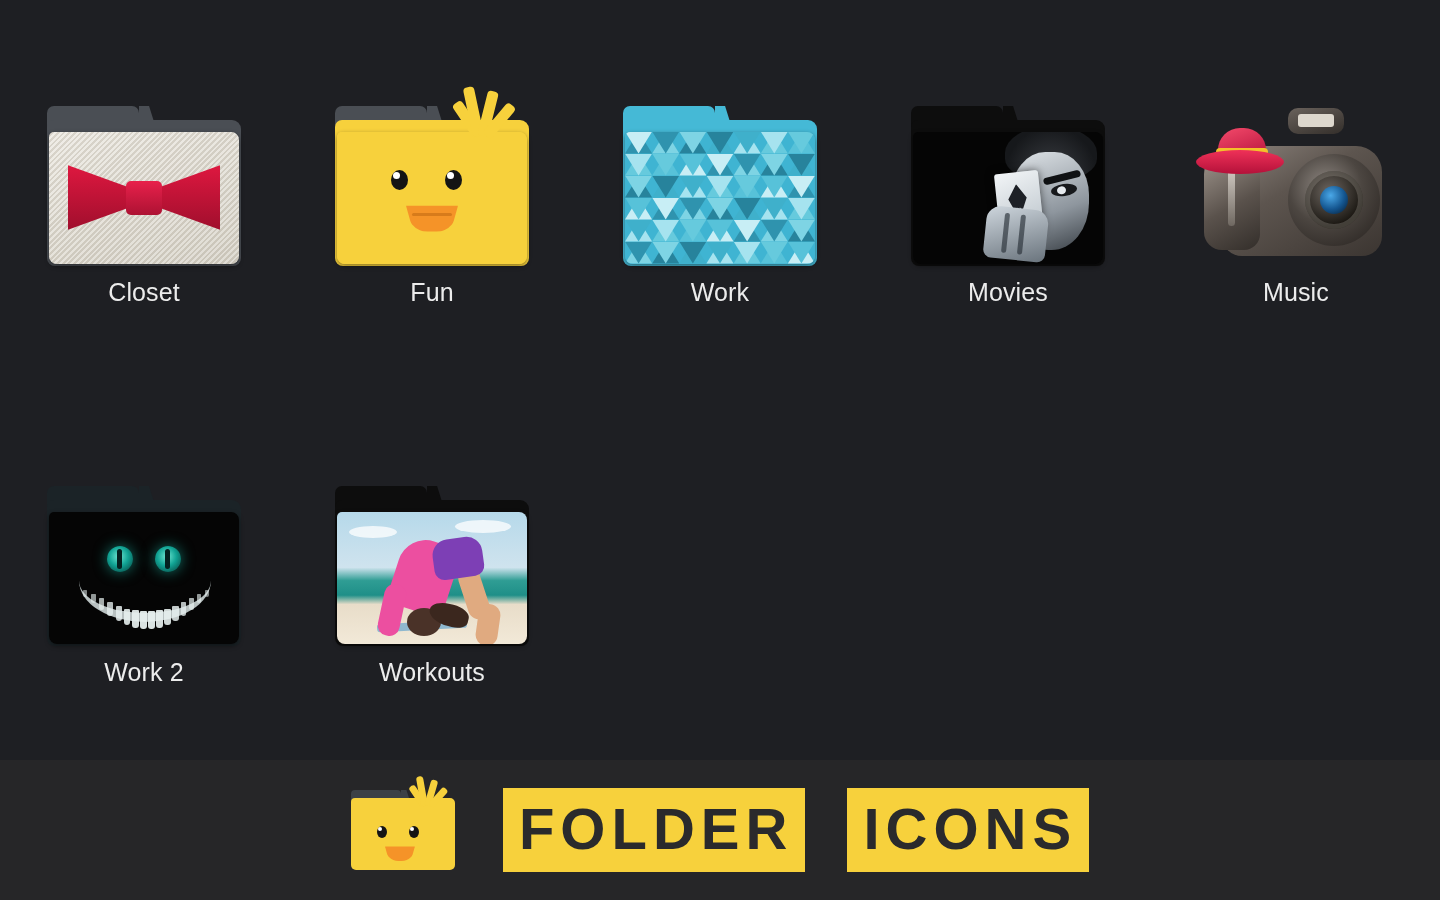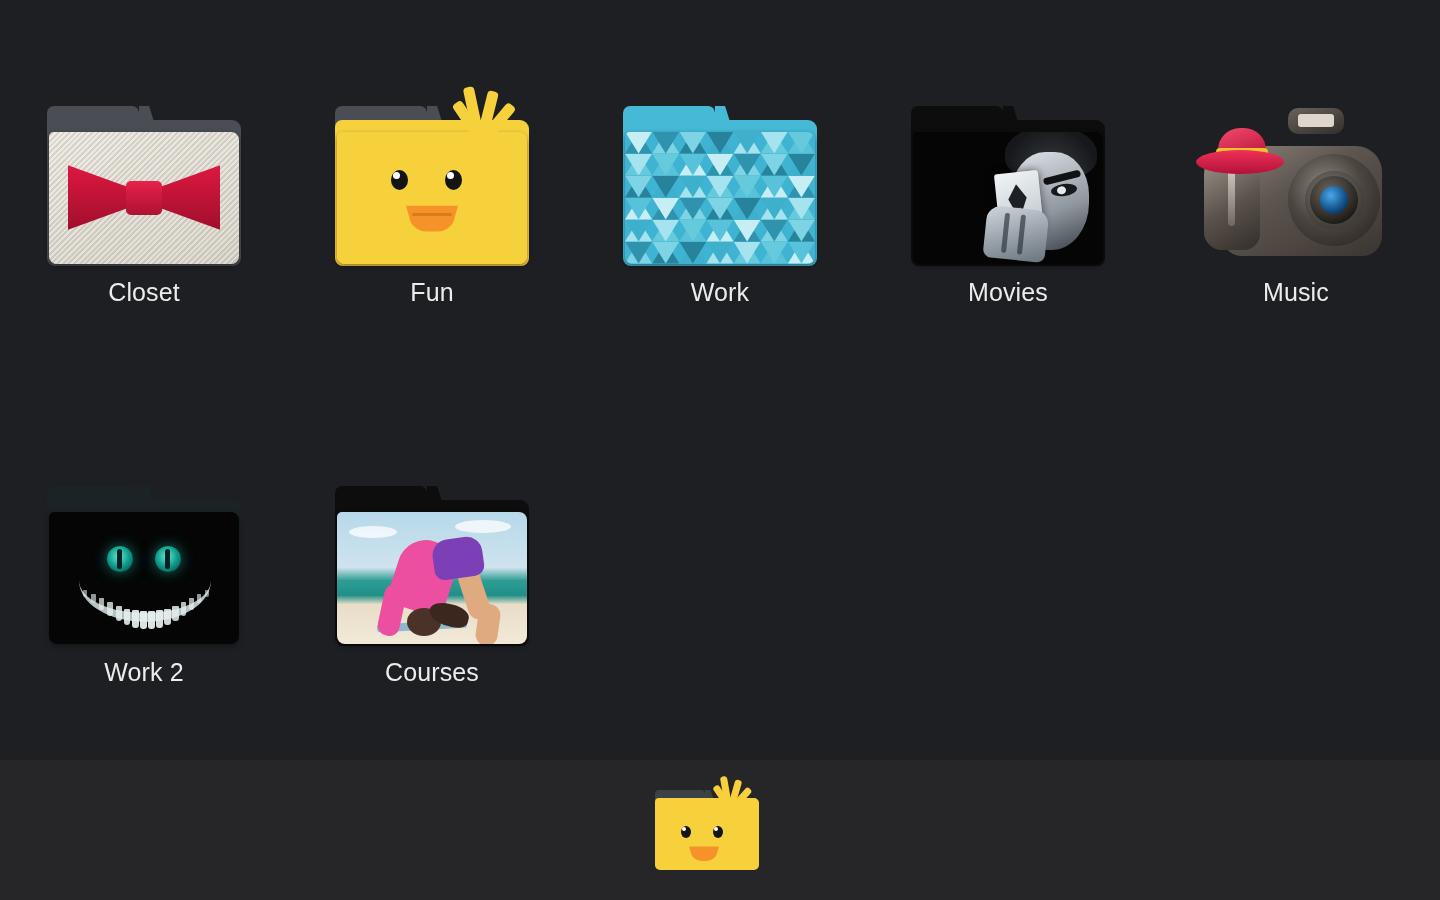--- a/index.html
+++ b/index.html
@@ -501,34 +501,38 @@
               <div class="bw-leg bw-leg2"></div>
               <div class="bw-torso"></div>
               <div class="bw-short"></div>
               <div class="bw-arm"></div>
               <div class="bw-head"></div>
               <div class="bw-hair"></div>
             </div>
           </div>
         </div>
       </div>
-      <div class="label">Courses</div>
+      <div class="label">Workouts</div>
     </div>
 
   </div>
 
   <div class="bottom">
     <div class="logo">
       <div class="tab2"></div>
       <div class="hair2">
           <i></i>
           <i></i>
           <i></i>
           <i></i>
         </div>
       <div class="back2"></div>
       <div class="eye2 l"></div>
       <div class="eye2 r"></div>
       <div class="beak2"></div>
     </div>
+    <div class="wordmark">
+      <span class="chip">FOLDER</span>
+      <span class="chip">ICONS</span>
+    </div>
   </div>
 
 </div>
 
 </body></html>

